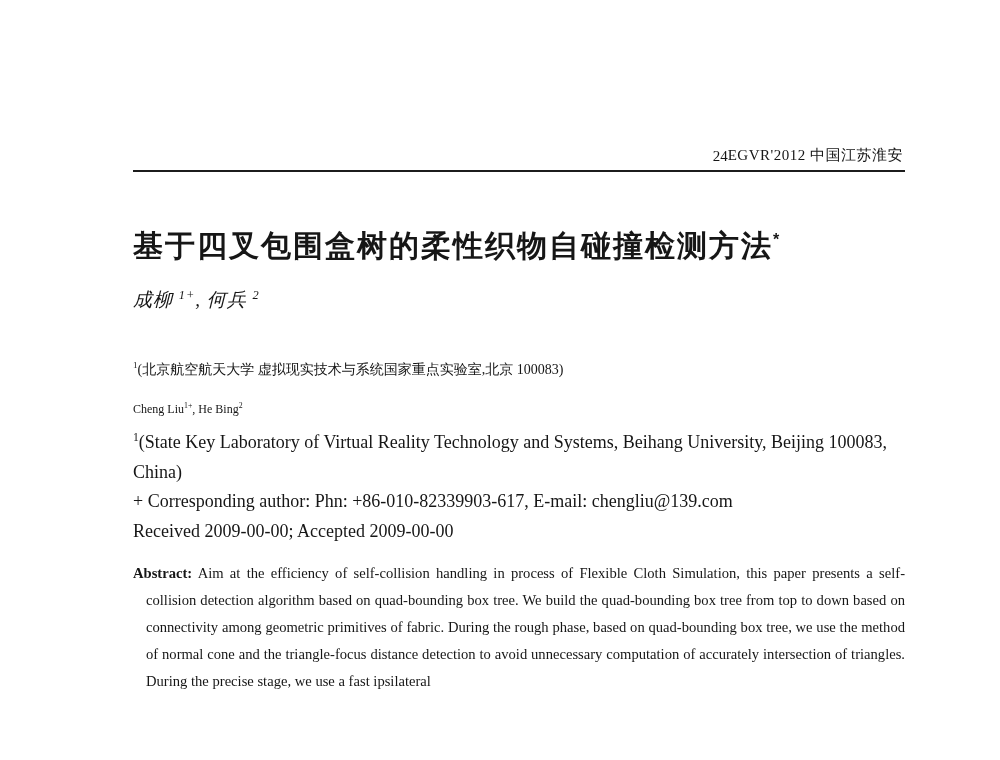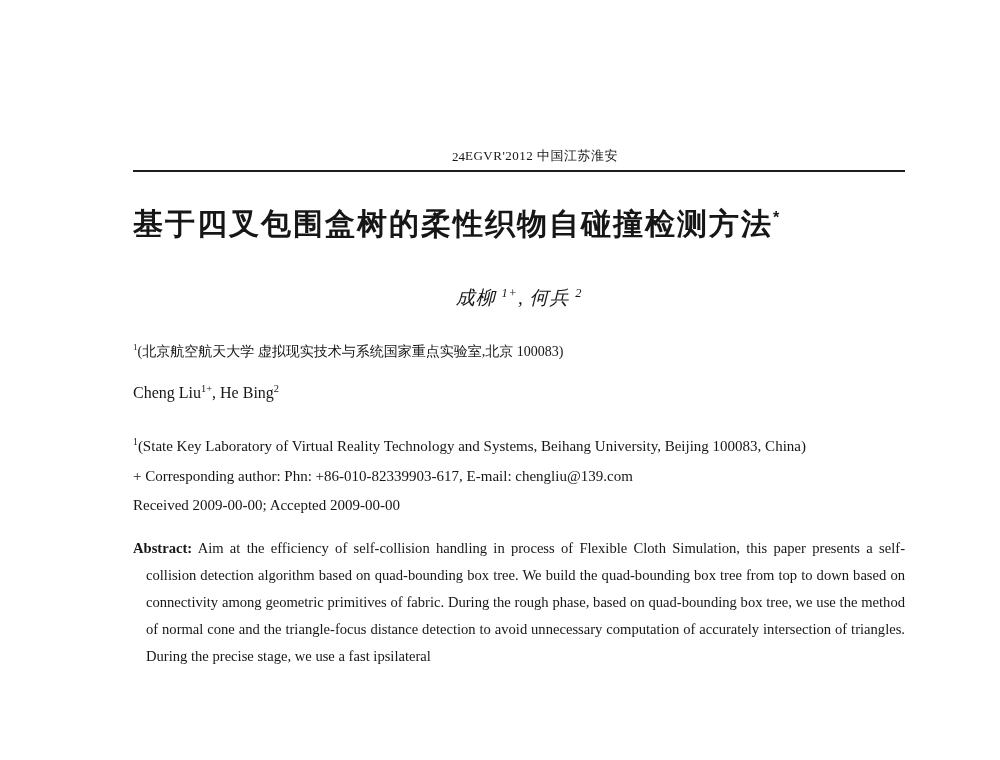--- a/index.html
+++ b/index.html
@@ -10,68 +10,67 @@
     font-family: "Liberation Serif", "DejaVu Serif", serif;
     color: #161616;
   }
   .content {
     margin-left: 133px;
     width: 772px;
     padding-top: 146px;
   }
   .page-header {
     display: flex;
-    justify-content: center;
+    justify-content: flex-end;
     align-items: flex-end;
-    font-size: 13px;
+    font-size: 15px;
     padding: 0 2px 0 8px;
     height: 19px;
     margin-left: 26px;
   }
   .page-header .conf { letter-spacing: 0.5px; }
   .header-rule {
     border-bottom: 2.5px solid #1c1c1c;
     margin-top: 5px;
   }
   .title-zh {
-    margin-top: 32px;
+    margin-top: 54px;
     font-size: 30px;
     font-weight: 700;
     font-family: "Liberation Sans", "DejaVu Sans", sans-serif;
     letter-spacing: 2px;
     height: 40px;
   }
   .title-zh sup { font-size: 16px; }
   .authors-zh {
-    margin-top: 41px;
+    margin-top: 21px;
     font-size: 19px;
     font-style: italic;
     height: 24px;
     letter-spacing: 1px;
-    text-align: center;
   }
   .affil-zh {
-    margin-top: 28px;
+    margin-top: 44px;
     font-size: 14px;
     line-height: 29px;
   }
   .title-en {
     margin-top: 22px;
     font-size: 20px;
     font-weight: 700;
     height: 25px;
   }
   .authors-en {
     margin-top: 18px;
-    font-size: 16px;
+    font-size: 12px;
     height: 20px;
   }
   .meta {
-    margin-top: 28px;
-    font-size: 15px;
+    margin-top: 6px;
+    font-size: 18px;
     line-height: 29.5px;
   }
   .abstract {
     margin-top: 14px;
     font-size: 14.6px;
     line-height: 27px;
     text-align: justify;
     padding-left: 13px;
     text-indent: -13px;
   }

